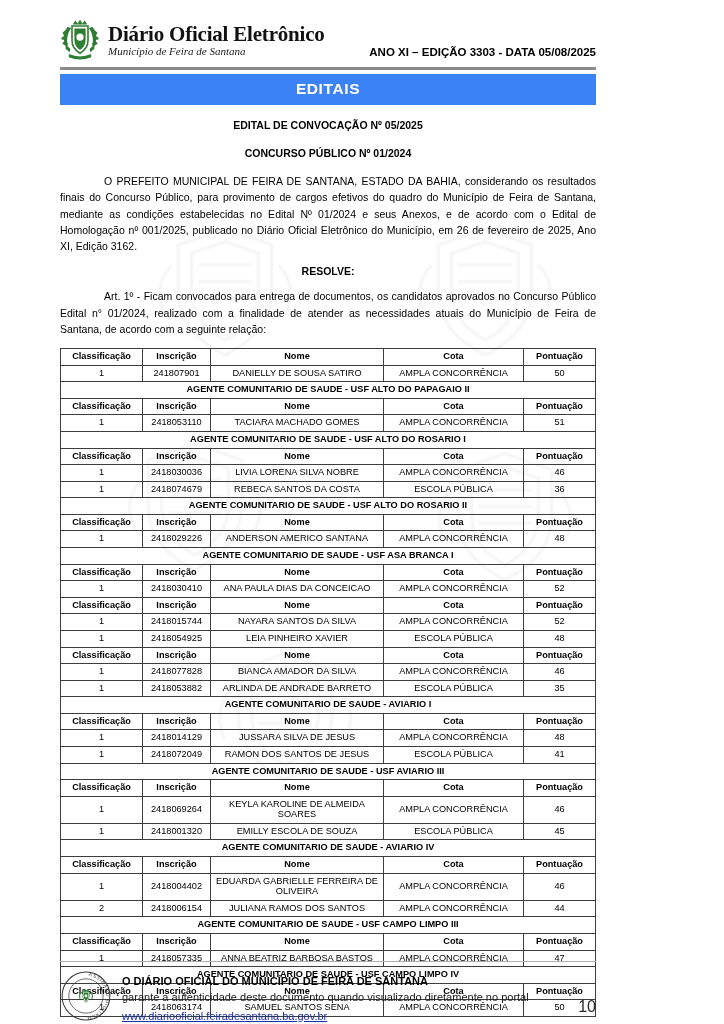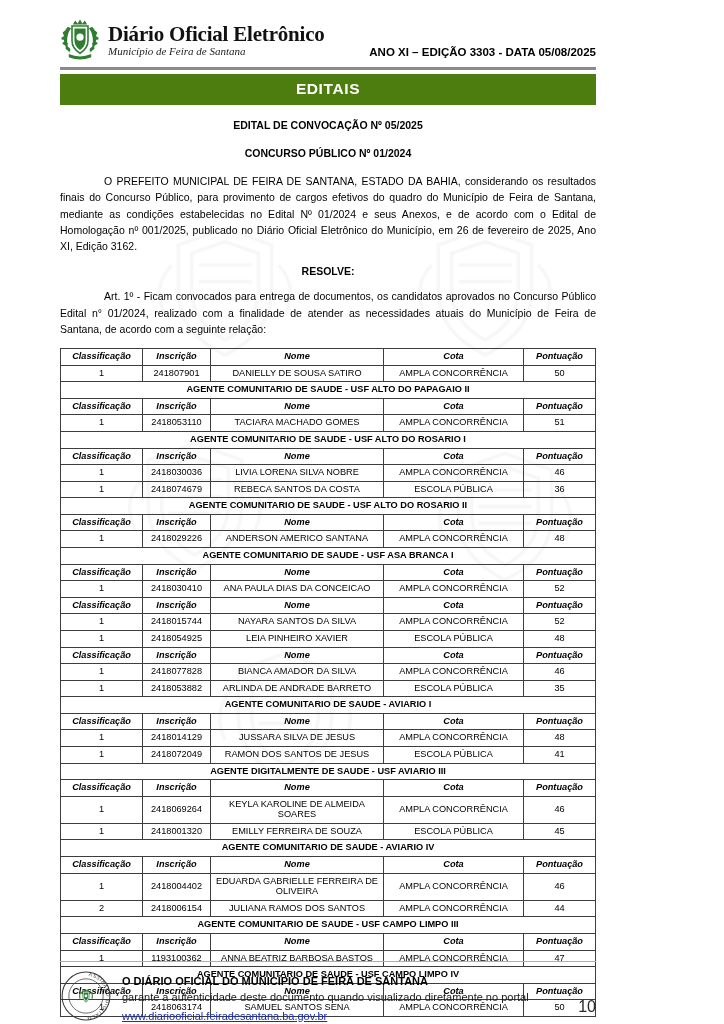--- a/index.html
+++ b/index.html
@@ -88,21 +88,21 @@
     position: relative;
     z-index: 2;
     height: 3px;
     background: #8b8b8b;
     margin-top: 5px;
   }
 
   .section-banner {
     position: relative;
     z-index: 2;
-    background: #4d7c0f;
+    background: #3b82f6;
     color: #ffffff;
     text-align: center;
     font-size: 15.5px;
     font-weight: bold;
     letter-spacing: 0.6px;
     padding: 6px 0 7px;
     margin-top: 4px;
   }
 
   
@@ -153,21 +153,20 @@
     line-height: 1.15;
     background: transparent;
   }
   td.group-title {
     font-weight: bold;
     font-size: 9.4px;
     padding: 3px 2px 4px;
   }
   td.colhead {
     font-weight: bold;
-    font-style: italic;
   }
   .c-class { width: 82px; }
   .c-insc  { width: 68px; }
   .c-nome  { width: auto; }
   .c-cota  { width: 140px; }
   .c-pont  { width: 72px; }
 
   
   .footer {
     position: absolute;
@@ -470,40 +469,40 @@
             <td>48</td>
           </tr>
           <tr>
             <td>1</td>
             <td>2418072049</td>
             <td>RAMON DOS SANTOS DE JESUS</td>
             <td>ESCOLA PÚBLICA</td>
             <td>41</td>
           </tr>
           <tr>
-            <td class="group-title" colspan="5">AGENTE DIGITALMENTE DE SAUDE - USF AVIARIO III</td>
+            <td class="group-title" colspan="5">AGENTE COMUNITARIO DE SAUDE - USF AVIARIO III</td>
           </tr>
           <tr>
             <td class="colhead">Classificação</td>
             <td class="colhead">Inscrição</td>
             <td class="colhead">Nome</td>
             <td class="colhead">Cota</td>
             <td class="colhead">Pontuação</td>
           </tr>
           <tr>
             <td>1</td>
             <td>2418069264</td>
             <td>KEYLA KAROLINE DE ALMEIDA SOARES</td>
             <td>AMPLA CONCORRÊNCIA</td>
             <td>46</td>
           </tr>
           <tr>
             <td>1</td>
             <td>2418001320</td>
-            <td>EMILLY FERREIRA DE SOUZA</td>
+            <td>EMILLY ESCOLA DE SOUZA</td>
             <td>ESCOLA PÚBLICA</td>
             <td>45</td>
           </tr>
           <tr>
             <td class="group-title" colspan="5">AGENTE COMUNITARIO DE SAUDE - AVIARIO IV</td>
           </tr>
           <tr>
             <td class="colhead">Classificação</td>
             <td class="colhead">Inscrição</td>
             <td class="colhead">Nome</td>
@@ -529,21 +528,21 @@
           </tr>
           <tr>
             <td class="colhead">Classificação</td>
             <td class="colhead">Inscrição</td>
             <td class="colhead">Nome</td>
             <td class="colhead">Cota</td>
             <td class="colhead">Pontuação</td>
           </tr>
           <tr>
             <td>1</td>
-            <td>1193100362</td>
+            <td>2418057335</td>
             <td>ANNA BEATRIZ BARBOSA BASTOS</td>
             <td>AMPLA CONCORRÊNCIA</td>
             <td>47</td>
           </tr>
           <tr>
             <td class="group-title" colspan="5">AGENTE COMUNITARIO DE SAUDE - USF CAMPO LIMPO IV</td>
           </tr>
           <tr>
             <td class="colhead">Classificação</td>
             <td class="colhead">Inscrição</td>

